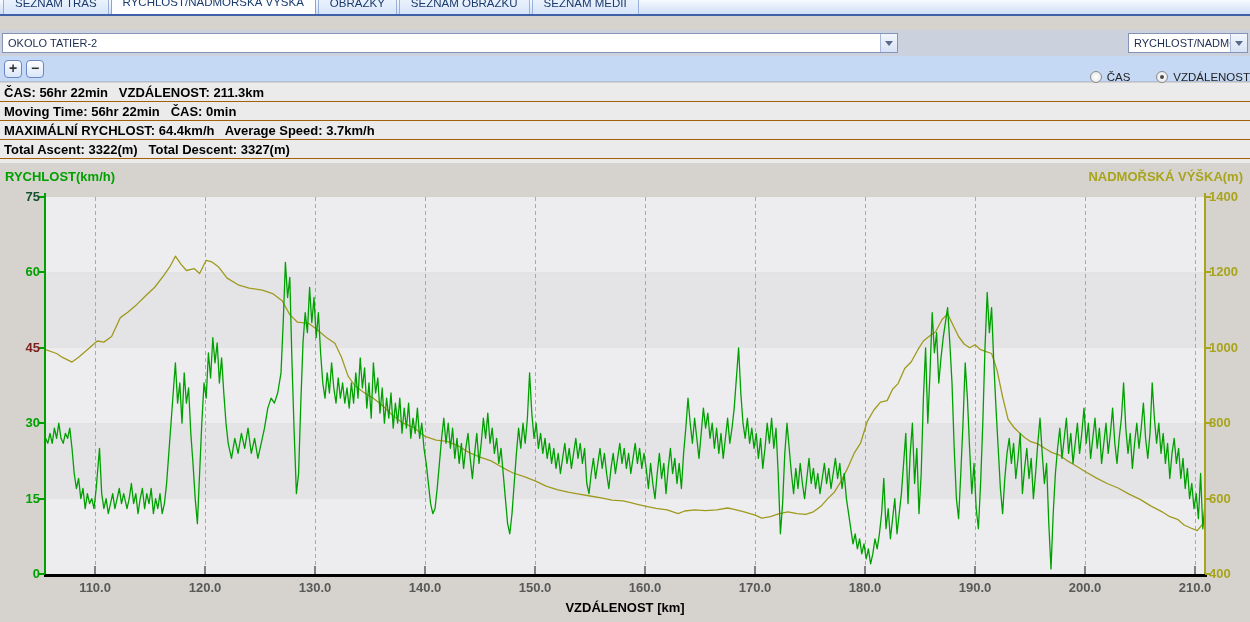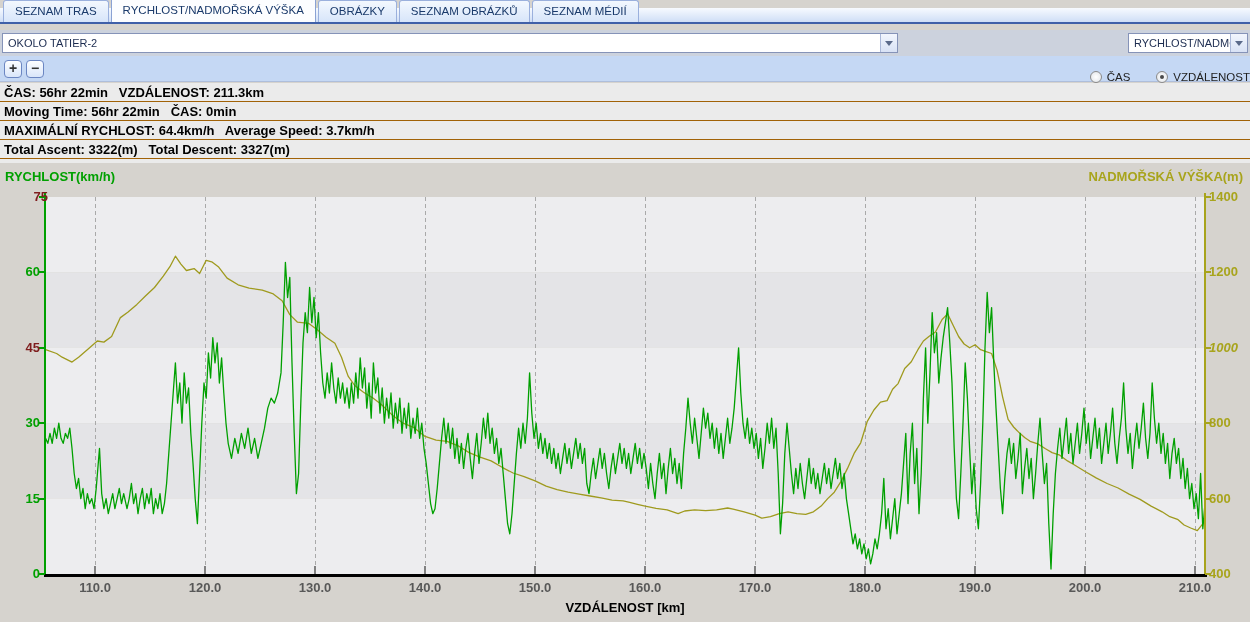--- a/index.html
+++ b/index.html
@@ -3,21 +3,21 @@
 <meta charset="utf-8">
 <style>
   * { margin:0; padding:0; box-sizing:border-box; }
   html,body { width:1250px; height:622px; overflow:hidden; background:#d6d3ce;
               font-family:"Liberation Sans", sans-serif; }
   #app { position:relative; width:1250px; height:622px; background:#d6d3ce; }
 
   
   .tabbar { position:absolute; left:0; top:0; width:1250px; height:16px;
             background:linear-gradient(#f7faff,#cfdef6);
-            border-bottom:2px solid #4060a8; padding-left:3px; display:flex; align-items:flex-end;margin-top:8px; }
+            border-bottom:2px solid #4060a8; padding-left:3px; display:flex; align-items:flex-end; }
   .tab { height:22px; line-height:21px; padding:0 11px; margin-right:2px;
          font-size:11.5px; color:#1a3a6b; white-space:nowrap;
          background:linear-gradient(#f3f8fe,#d7e5fa); border:1px solid #9ab0dd;
          border-bottom:none; border-radius:3px 3px 0 0; cursor:default; }
   .tab.active { height:25px; line-height:24px; background:#fcfdff; border-color:#8aa2d4; }
 
   
   .combo-row { position:absolute; left:0; top:30px; width:1250px; height:26px; background:#ccd2dd; }
   .combo { position:absolute; top:3px; height:20px; background:#fff; border:1px solid #8593b8;
            font-size:11px; color:#1c2c50; display:flex; align-items:center; }
@@ -153,29 +153,29 @@
           <line x1="645.1" y1="403" x2="645.1" y2="411" stroke="#808080" stroke-width="1.5" shape-rendering="crispEdges"></line>
           <line x1="755.1" y1="403" x2="755.1" y2="411" stroke="#808080" stroke-width="1.5" shape-rendering="crispEdges"></line>
           <line x1="865.1" y1="403" x2="865.1" y2="411" stroke="#808080" stroke-width="1.5" shape-rendering="crispEdges"></line>
           <line x1="975.1" y1="403" x2="975.1" y2="411" stroke="#808080" stroke-width="1.5" shape-rendering="crispEdges"></line>
           <line x1="1085.1" y1="403" x2="1085.1" y2="411" stroke="#808080" stroke-width="1.5" shape-rendering="crispEdges"></line>
           <line x1="1195.1" y1="403" x2="1195.1" y2="411" stroke="#808080" stroke-width="1.5" shape-rendering="crispEdges"></line>
         </svg></div>
     <div class="axis-title-left" style="color: rgb(0, 160, 0);">RYCHLOST(km/h)</div>
     <div class="axis-title-right" style="color: rgb(168, 164, 28);">NADMOŘSKÁ VÝŠKA(m)</div>
     <div id="tick-labels">
-        <div class="ytick-l" style="left: 8px; top: 26px; color: #7f1d1d;">75</div>
+        <div class="ytick-l" style="left: 0px; top: 26px; color: #14532d;">75</div>
         <div class="ytick-l" style="left: 0px; top: 101.4px; color: rgb(0, 160, 0);">60</div>
         <div class="ytick-l" style="left: 0px; top: 176.8px; color: #7f1d1d;">45</div>
         <div class="ytick-l" style="left: 0px; top: 252.2px; color: rgb(0, 160, 0);">30</div>
         <div class="ytick-l" style="left: 0px; top: 327.6px; color: rgb(0, 160, 0);">15</div>
         <div class="ytick-l" style="left: 0px; top: 403px; color: rgb(0, 160, 0);">0</div>
         <div class="ytick-r" style="top: 26px; color: rgb(168, 164, 28);">1400</div>
         <div class="ytick-r" style="top: 101.4px; color: rgb(168, 164, 28);">1200</div>
-        <div class="ytick-r" style="top: 176.8px; color: rgb(168, 164, 28); font-style: italic;">1000</div>
+        <div class="ytick-r" style="top: 176.8px; color: rgb(168, 164, 28);">1000</div>
         <div class="ytick-r" style="top: 252.2px; color: rgb(168, 164, 28);">800</div>
         <div class="ytick-r" style="top: 327.6px; color: rgb(168, 164, 28);">600</div>
         <div class="ytick-r" style="top: 403px; color: rgb(168, 164, 28);">400</div>
         <div class="xtick" style="left: 65.0522px;">110.0</div>
         <div class="xtick" style="left: 175.057px;">120.0</div>
         <div class="xtick" style="left: 285.062px;">130.0</div>
         <div class="xtick" style="left: 395.066px;">140.0</div>
         <div class="xtick" style="left: 505.071px;">150.0</div>
         <div class="xtick" style="left: 615.076px;">160.0</div>
         <div class="xtick" style="left: 725.081px;">170.0</div>

